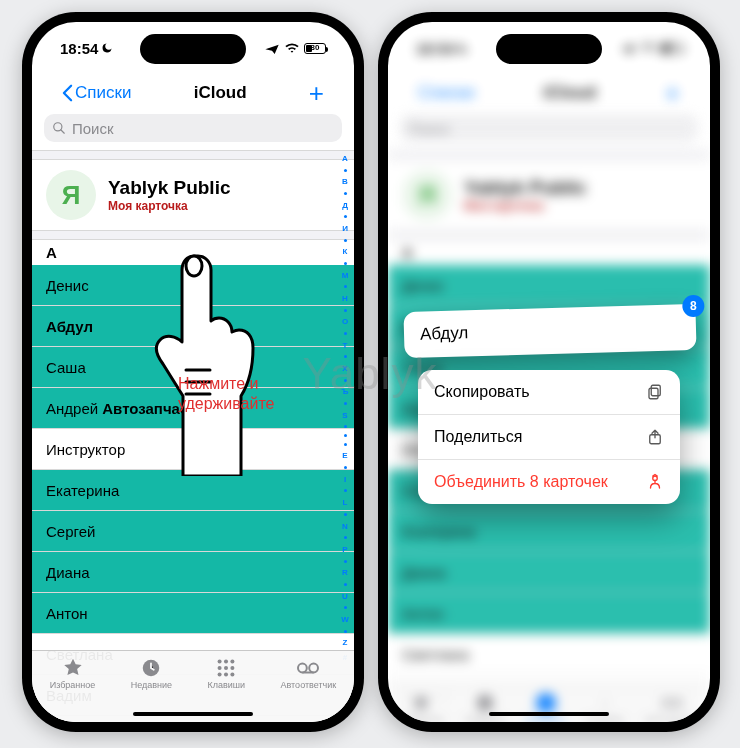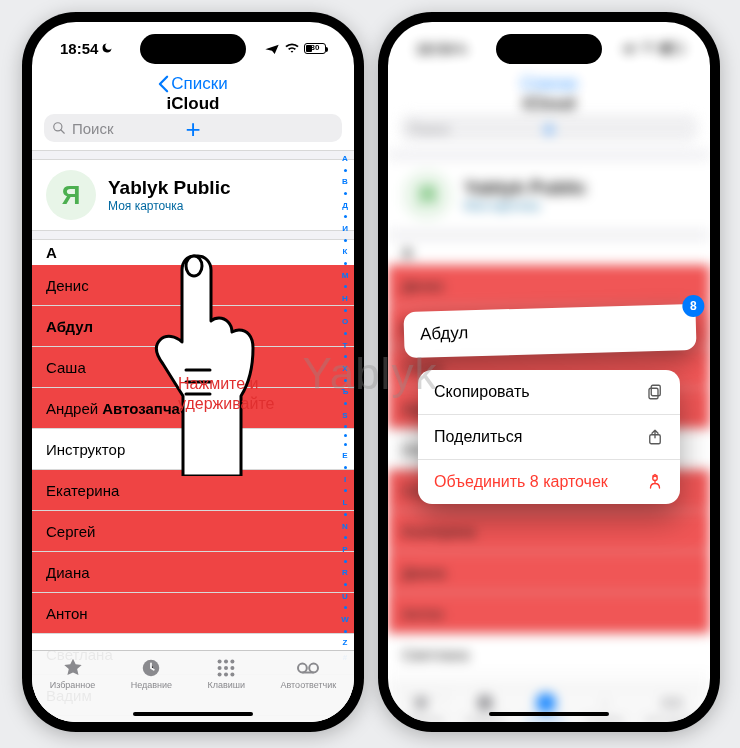--- a/index.html
+++ b/index.html
@@ -17,37 +17,37 @@
   .status { position: relative; height: 52px; display: flex; align-items: center; justify-content: space-between; padding: 0 28px 0 28px; font-size: 15px; font-weight: 600; z-index: 50; }
   .status .time { display: flex; align-items: center; gap: 3px; }
   .moon { width: 12px; height: 12px; }
   .status-icons { display: flex; align-items: center; gap: 4px; }
   .status-icons svg { display: block; }
   .batt { border: 1px solid #000; border-radius: 3px; width: 22px; height: 11px; position: relative; display: inline-flex; }
   .batt::after { content:""; position: absolute; right: -3px; top: 3px; width: 2px; height: 5px; background:#000; border-radius: 0 2px 2px 0; }
   .batt .fill { background:#000; width: 30%; margin:1px; border-radius:1px; }
   .batt .num { position:absolute; width:100%; text-align:center; font-size:8px; font-weight:700; top:-0.5px; color:#000; }
 
-  .navbar { height: 38px; display: flex; align-items: center; justify-content: space-between; padding: 0 30px; font-size: 17px; flex-direction: column; }
+  .navbar { height: 38px; display: flex; align-items: center; justify-content: space-between; padding: 0 30px; font-size: 17px; }
   .navbar .back { color: #007aff; display: flex; align-items: center; gap: 2px; }
   .navbar .title { font-weight: 600; color:#000; }
   .navbar .add { color: #007aff; font-size: 26px; font-weight: 300; }
 
   .search { margin: 2px 12px 8px; background: #eeeef0; border-radius: 10px; height: 28px; display: flex; align-items: center; padding: 0 8px; color: #8a8a8e; font-size: 15px; gap: 6px; }
 
   .mycard { background: #fff; padding: 10px 14px; display: flex; align-items: center; gap: 12px; }
   .avatar { width: 50px; height: 50px; border-radius: 50%; background: #e8f5e8; color: #4caf50; display: flex; align-items: center; justify-content: center; font-size: 26px; font-weight: 600; }
   .mycard .name { font-size: 19px; font-weight: 700; }
-  .mycard .sub { font-size: 12px; color: #0369a1; }
+  .mycard .sub { font-size: 12px; color: #b91c1c; font-weight: bold; }
 
   .section { background:#fff; padding: 4px 14px; font-size: 15px; font-weight: 700; color:#000; }
   .list { background: #fff; }
   .row { height: 41px; display: flex; align-items: center; padding: 0 14px; font-size: 15px; border-bottom: 0.5px solid #d8d8d8; }
   .row .bold { font-weight: 700; }
-  .row.sel { background: #ef4444; }
+  .row.sel { background: #14b8a6; }
   .section-gap { height: 10px; background: #f2f2f6; border-top:0.5px solid #d8d8d8; border-bottom:0.5px solid #d8d8d8; }
 
   .index { position: absolute; right: 2px; top: 132px; bottom: 60px; width: 14px; display: flex; flex-direction: column; justify-content: space-between; align-items: center; font-size: 8px; font-weight: 700; color: #007aff; z-index: 40; }
   .index .dot { width:3px; height:3px; border-radius:50%; background:#007aff; }
 
   .tabbar { position: absolute; left:0; right:0; bottom:0; height: 72px; background: rgba(248,248,248,0.94); border-top: 0.5px solid #c8c8c8; display: flex; justify-content: space-around; padding-top: 6px; z-index: 40; }
   .tab { display: flex; flex-direction: column; align-items: center; gap: 1px; font-size: 9px; color: #8a8a8e; }
   .tab.active { color: #007aff; }
   .tab svg { width: 24px; height: 22px; }
   .homebar { position: absolute; bottom: 6px; left:50%; transform:translateX(-50%); width: 120px; height: 4px; background:#000; border-radius: 3px; z-index: 70; }

